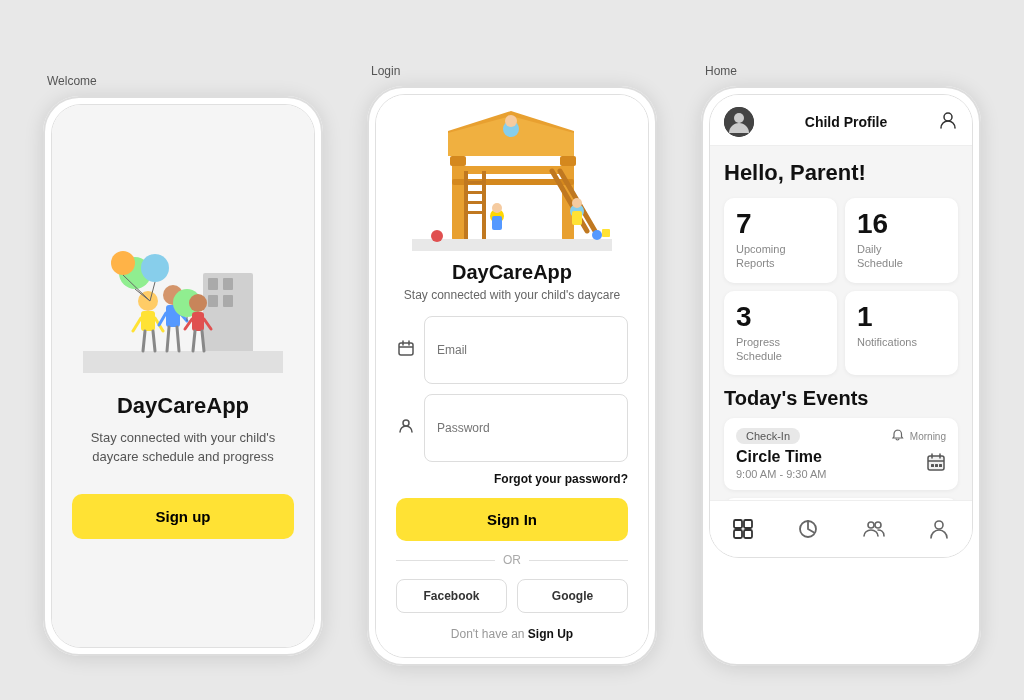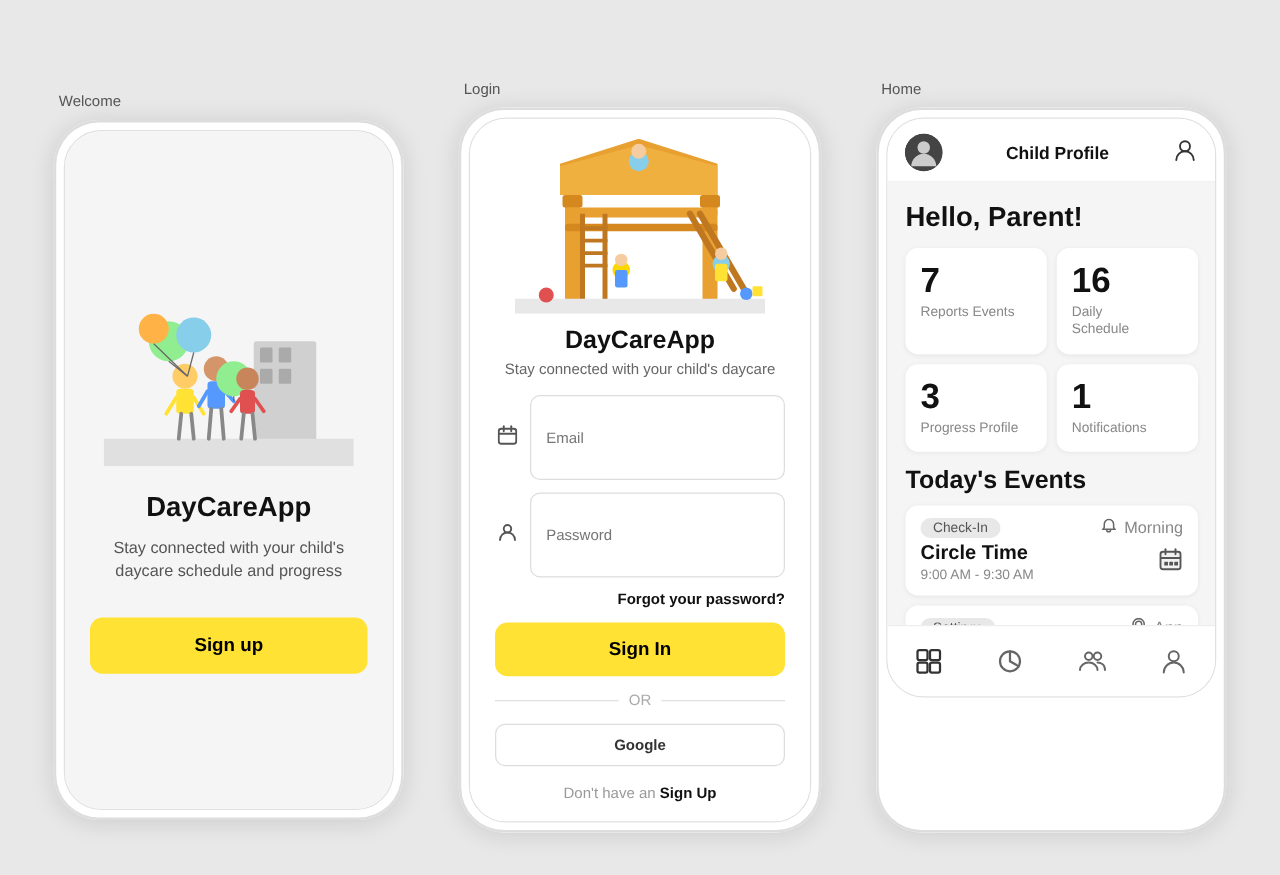--- a/index.html
+++ b/index.html
@@ -342,21 +342,21 @@
       padding: 2px 10px;
       font-size: 11px;
       color: #555;
       font-weight: 500;
     }
 
     .event-tag-right {
       display: flex;
       align-items: center;
       gap: 6px;
-      font-size: 13px;
+      font-size: 10px;
       color: #888;
     }
 
     .event-name {
       font-size: 16px;
       font-weight: 700;
       color: #111;
       margin-bottom: 2px;
     }
 
@@ -542,20 +542,21 @@
 
           <button class="sign-in-btn">Sign In</button>
 
           <div class="or-divider">
             <div class="or-line"></div>
             <span class="or-text">OR</span>
             <div class="or-line"></div>
           </div>
 
           <div class="social-buttons">
+            <button class="social-btn">Facebook</button>
             <button class="social-btn">Google</button>
           </div>
 
           <div class="signup-prompt">
             <span>Don't have an</span>
             <span> </span>
             <span class="signup-link">Sign Up</span>
           </div>
         </div>
       </div>
@@ -584,29 +585,29 @@
               </svg>
             </div>
           </div>
 
           <div class="home-body">
             <div class="hello-text">Hello, Parent!</div>
 
             <div class="stats-grid">
               <div class="stat-card">
                 <div class="stat-number">7</div>
-                <div class="stat-label">Reports Events</div>
+                <div class="stat-label">Upcoming Reports</div>
               </div>
               <div class="stat-card">
                 <div class="stat-number">16</div>
                 <div class="stat-label">Daily<br>Schedule</div>
               </div>
               <div class="stat-card">
                 <div class="stat-number">3</div>
-                <div class="stat-label">Progress Profile</div>
+                <div class="stat-label">Progress Schedule</div>
               </div>
               <div class="stat-card">
                 <div class="stat-number">1</div>
                 <div class="stat-label">Notifications</div>
               </div>
             </div>
 
             <div class="section-title">Today's Events</div>
 
             <div class="event-card">

